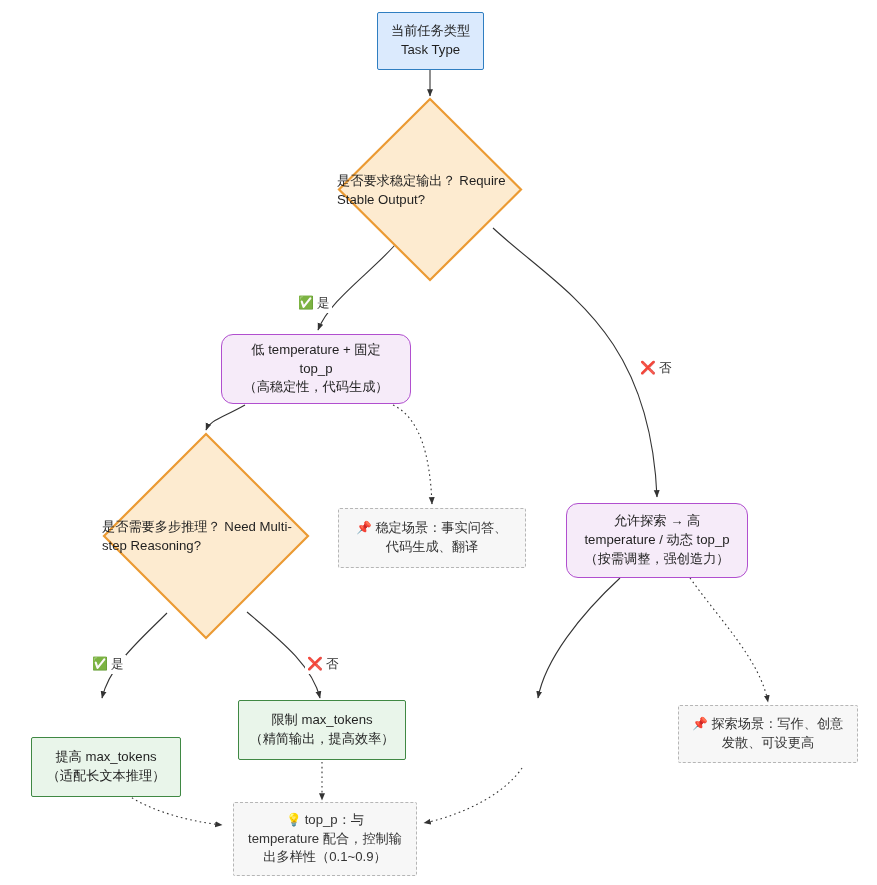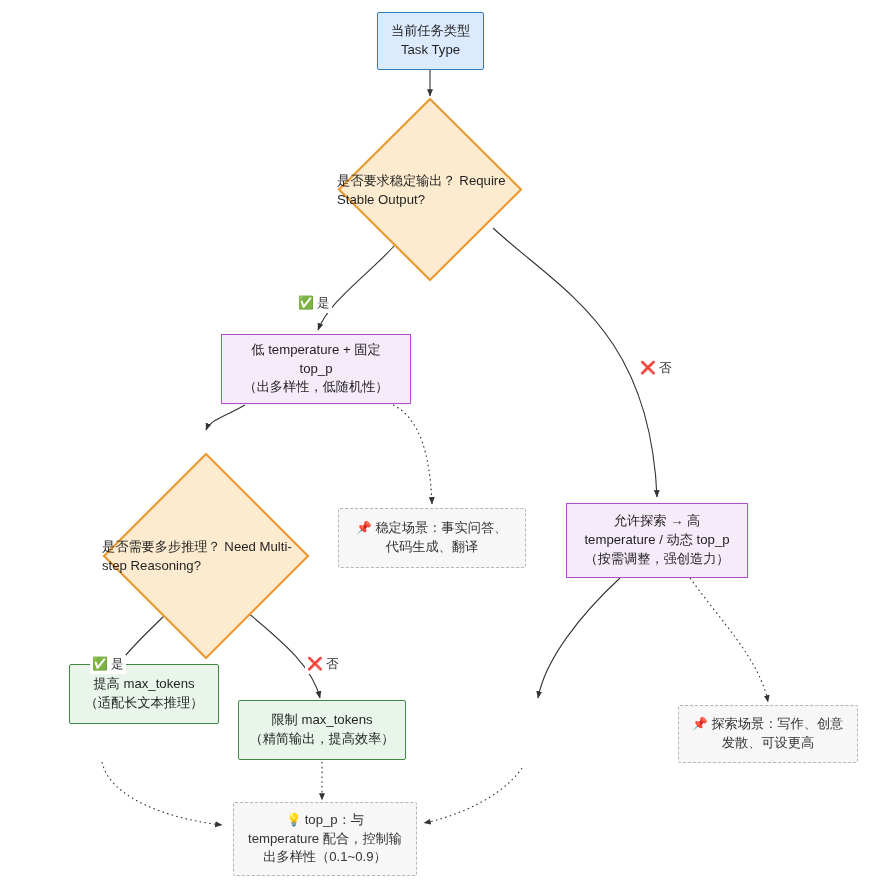--- a/index.html
+++ b/index.html
@@ -45,21 +45,21 @@
   .box-blue {
     background: #dbeafd;
     border: 1.6px solid #2f7ec1;
     border-radius: 2px;
     font-size: 13.2px;
   }
   
   .box-purple {
     background: #f6ebf9;
     border: 1.8px solid #b14fcf;
-    border-radius: 0;
+    border-radius: 12px;
     font-size: 13.2px;
   }
   
   .box-green {
     background: #e9f5ea;
     border: 1.6px solid #3f8843;
     border-radius: 2px;
     font-size: 13.2px;
   }
   
@@ -184,24 +184,24 @@
   </div>
 
   <div class="edge-label" style="left:638px; top:359px;">
     <span class="mark mark-no">❌</span>
     <span>否</span>
   </div>
 
   <div class="node box-purple" style="left:221px; top:334px; width:190px; height:70px;">
     <span class="line">低 temperature + 固定</span>
     <span class="line">top_p</span>
-    <span class="line">（出多样性，低随机性）</span>
-  </div>
-
-  <div class="diamond-wrap" style="left:102px; top:452px; width:208px; height:208px;">
+    <span class="line">（高稳定性，代码生成）</span>
+  </div>
+
+  <div class="diamond-wrap" style="left:102px; top:432px; width:208px; height:208px;">
     <svg class="diamond-shape" viewBox="0 0 208 208" preserveAspectRatio="none">
       <polygon points="104,2 206,104 104,206 2,104" fill="#fdebd0" stroke="#eb9a33" stroke-width="2.2"></polygon>
     </svg>
     <div class="diamond-label">
       <span class="line">是否需要多步推理？</span>
       <span class="line">Need Multi-step Reasoning?</span>
     </div>
   </div>
 
   <div class="edge-label" style="left:90px; top:655px;">
@@ -221,21 +221,21 @@
     </span>
     <span class="line">代码生成、翻译</span>
   </div>
 
   <div class="node box-purple" style="left:566px; top:503px; width:182px; height:75px;align-items:center;">
     <span class="line">允许探索 → 高</span>
     <span class="line">temperature / 动态 top_p</span>
     <span class="line">（按需调整，强创造力）</span>
   </div>
 
-  <div class="node box-green" style="left:31px; top:664px; width:150px; height:60px;margin-left:38px;">
+  <div class="node box-green" style="left:31px; top:737px; width:150px; height:60px;">
     <span class="line">提高 max_tokens</span>
     <span class="line">（适配长文本推理）</span>
   </div>
 
   <div class="node box-green" style="left:238px; top:700px; width:168px; height:60px;text-align:center;">
     <span class="line">限制 max_tokens</span>
     <span class="line">（精简输出，提高效率）</span>
   </div>
 
 

